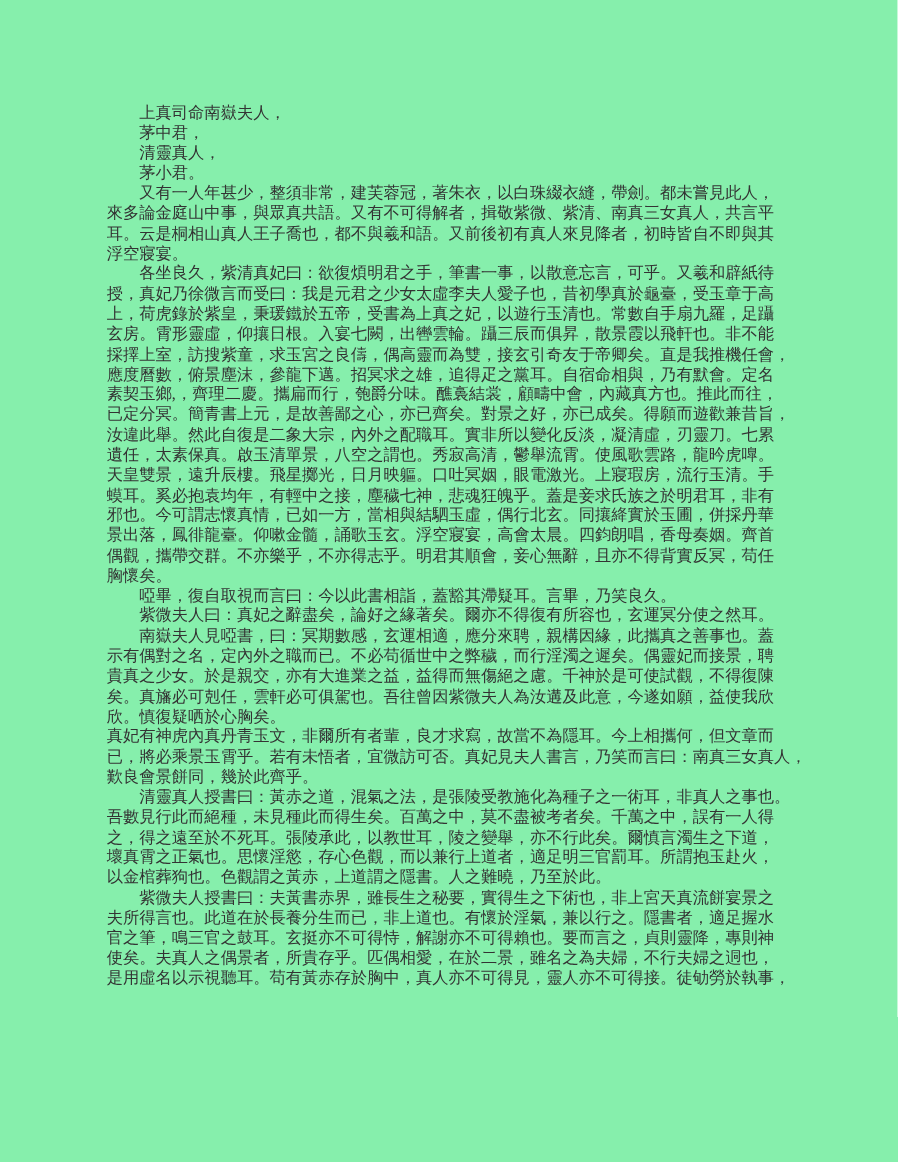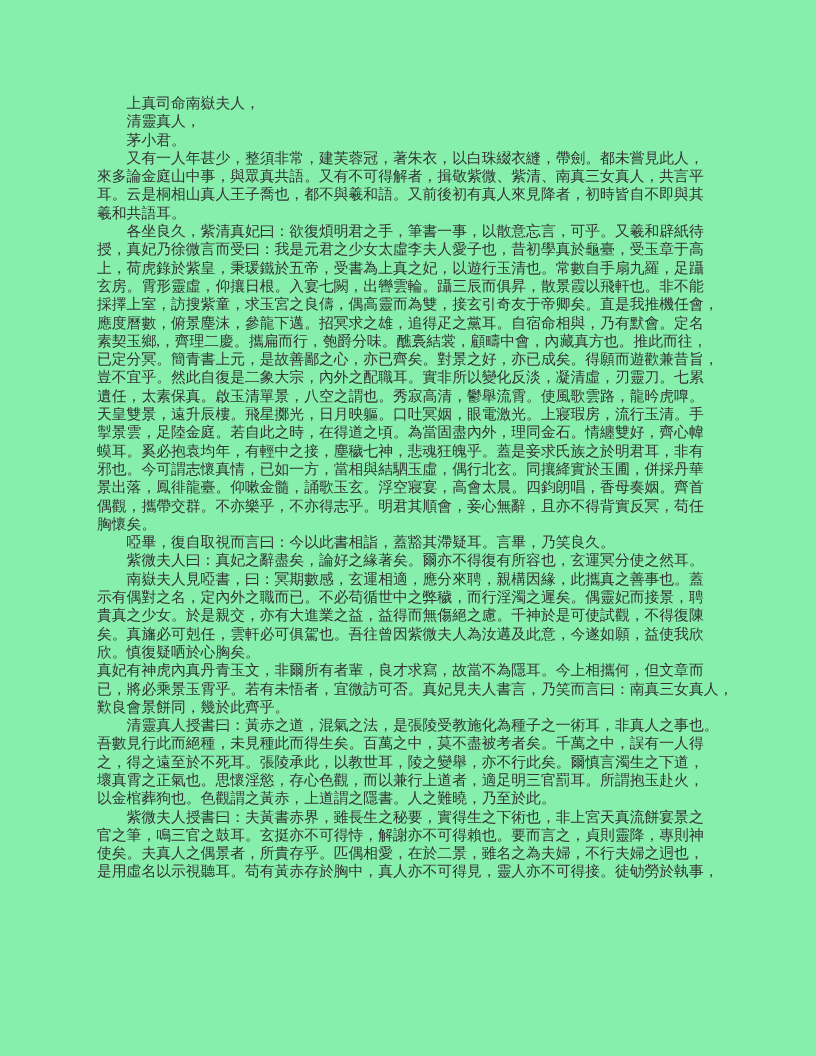--- a/index.html
+++ b/index.html
@@ -32,38 +32,38 @@
   .ind {
     text-indent: 2em;
   }
 </style>
 </head>
 <body>
 
 <div class="page">
   <div class="text-block">
     <div class="ln ind">上真司命南嶽夫人，</div>
+    <div class="ln ind">茅中君，</div>
     <div class="ln ind">清靈真人，</div>
     <div class="ln ind">茅小君。</div>
     <div class="ln ind">又有一人年甚少，整須非常，建芙蓉冠，著朱衣，以白珠綴衣縫，帶劍。都未嘗見此人，</div>
     <div class="ln">來多論金庭山中事，與眾真共語。又有不可得解者，揖敬紫微、紫清、南真三女真人，共言平</div>
     <div class="ln">耳。云是桐相山真人王子喬也，都不與羲和語。又前後初有真人來見降者，初時皆自不即與其</div>
-    <div class="ln">羲和共語耳。</div>
+    <div class="ln">浮空寢宴。</div>
     <div class="ln ind">各坐良久，紫清真妃曰：欲復煩明君之手，筆書一事，以散意忘言，可乎。又羲和辟紙待</div>
     <div class="ln">授，真妃乃徐微言而受曰：我是元君之少女太虛李夫人愛子也，昔初學真於龜臺，受玉章于高</div>
     <div class="ln">上，荷虎錄於紫皇，秉瑗鐵於五帝，受書為上真之妃，以遊行玉清也。常數自手扇九羅，足躡</div>
     <div class="ln">玄房。霄形靈虛，仰攘日根。入宴七闕，出轡雲輪。躡三辰而俱昇，散景霞以飛軒也。非不能</div>
     <div class="ln">採擇上室，訪搜紫童，求玉宮之良儔，偶高靈而為雙，接玄引奇友于帝卿矣。直是我推機任會，</div>
     <div class="ln">應度曆數，俯景塵沫，參龍下邁。招冥求之雄，追得疋之黨耳。自宿命相與，乃有默會。定名</div>
     <div class="ln">素契玉鄉,，齊理二慶。攜扁而行，匏爵分味。醮裛結裳，顧疇中會，內藏真方也。推此而往，</div>
     <div class="ln">已定分冥。簡青書上元，是故善鄙之心，亦已齊矣。對景之好，亦已成矣。得願而遊歡兼昔旨，</div>
-    <div class="ln">豈不宜乎。然此自復是二象大宗，內外之配職耳。實非所以變化反淡，凝清虛，刃靈刀。七累</div>
+    <div class="ln">汝違此舉。然此自復是二象大宗，內外之配職耳。實非所以變化反淡，凝清虛，刃靈刀。七累</div>
     <div class="ln">遺任，太素保真。啟玉清單景，八空之謂也。秀寂高清，鬱舉流霄。使風歌雲路，龍昑虎嘷。</div>
     <div class="ln">天皇雙景，遠升辰樓。飛星擲光，日月映軀。口吐冥姻，眼電激光。上寢瑕房，流行玉清。手</div>
-    <div class="ln">掣景雲，足陸金庭。若自此之時，在得道之頃。為當固盡內外，理同金石。情纏雙好，齊心幃</div>
     <div class="ln">蟆耳。奚必抱袁均年，有輕中之接，塵穢七神，悲魂狂魄乎。蓋是妾求氏族之於明君耳，非有</div>
     <div class="ln">邪也。今可謂志懷真情，已如一方，當相與結駟玉虛，偶行北玄。同攘絳實於玉圃，併採丹華</div>
     <div class="ln">景出落，鳳徘龍臺。仰嗽金髓，誦歌玉玄。浮空寢宴，高會太晨。四鈞朗唱，香母奏姻。齊首</div>
     <div class="ln">偶觀，攜帶交群。不亦樂乎，不亦得志乎。明君其順會，妾心無辭，且亦不得背實反冥，苟任</div>
     <div class="ln">胸懷矣。</div>
     <div class="ln ind">啞畢，復自取視而言曰：今以此書相詣，蓋豁其滯疑耳。言畢，乃笑良久。</div>
     <div class="ln ind">紫微夫人曰：真妃之辭盡矣，論好之緣著矣。爾亦不得復有所容也，玄運冥分使之然耳。</div>
     <div class="ln ind">南嶽夫人見啞書，曰：冥期數感，玄運相適，應分來聘，親構因緣，此攜真之善事也。蓋</div>
     <div class="ln">示有偶對之名，定內外之職而已。不必苟循世中之弊穢，而行淫濁之遲矣。偶靈妃而接景，聘</div>
     <div class="ln">貴真之少女。於是親交，亦有大進業之益，益得而無傷絕之慮。千神於是可使試觀，不得復陳</div>
@@ -71,17 +71,18 @@
     <div class="ln">欣。慎復疑哂於心胸矣。</div>
     <div class="ln">真妃有神虎內真丹青玉文，非爾所有者輩，良才求寫，故當不為隱耳。今上相攜何，但文章而</div>
     <div class="ln">已，將必乘景玉霄乎。若有未悟者，宜微訪可否。真妃見夫人書言，乃笑而言曰：南真三女真人，</div>
     <div class="ln">歎良會景餅同，幾於此齊乎。</div>
     <div class="ln ind">清靈真人授書曰：黃赤之道，混氣之法，是張陵受教施化為種子之一術耳，非真人之事也。</div>
     <div class="ln">吾數見行此而絕種，未見種此而得生矣。百萬之中，莫不盡被考者矣。千萬之中，誤有一人得</div>
     <div class="ln">之，得之遠至於不死耳。張陵承此，以教世耳，陵之變舉，亦不行此矣。爾慎言濁生之下道，</div>
     <div class="ln">壞真霄之正氣也。思懷淫慾，存心色觀，而以兼行上道者，適足明三官罰耳。所謂抱玉赴火，</div>
     <div class="ln">以金棺葬狗也。色觀謂之黃赤，上道謂之隱書。人之難曉，乃至於此。</div>
     <div class="ln ind">紫微夫人授書曰：夫黃書赤界，雖長生之秘要，實得生之下術也，非上宮天真流餅宴景之</div>
+    <div class="ln">夫所得言也。此道在於長養分生而已，非上道也。有懷於淫氣，兼以行之。隱書者，適足握水</div>
     <div class="ln">官之筆，鳴三官之鼓耳。玄挺亦不可得恃，解謝亦不可得賴也。要而言之，貞則靈降，專則神</div>
     <div class="ln">使矣。夫真人之偶景者，所貴存乎。匹偶相愛，在於二景，雖名之為夫婦，不行夫婦之迵也，</div>
     <div class="ln">是用虛名以示視聽耳。苟有黃赤存於胸中，真人亦不可得見，靈人亦不可得接。徒劬勞於執事，</div>
   </div>
 </div>
 
 </body></html>

